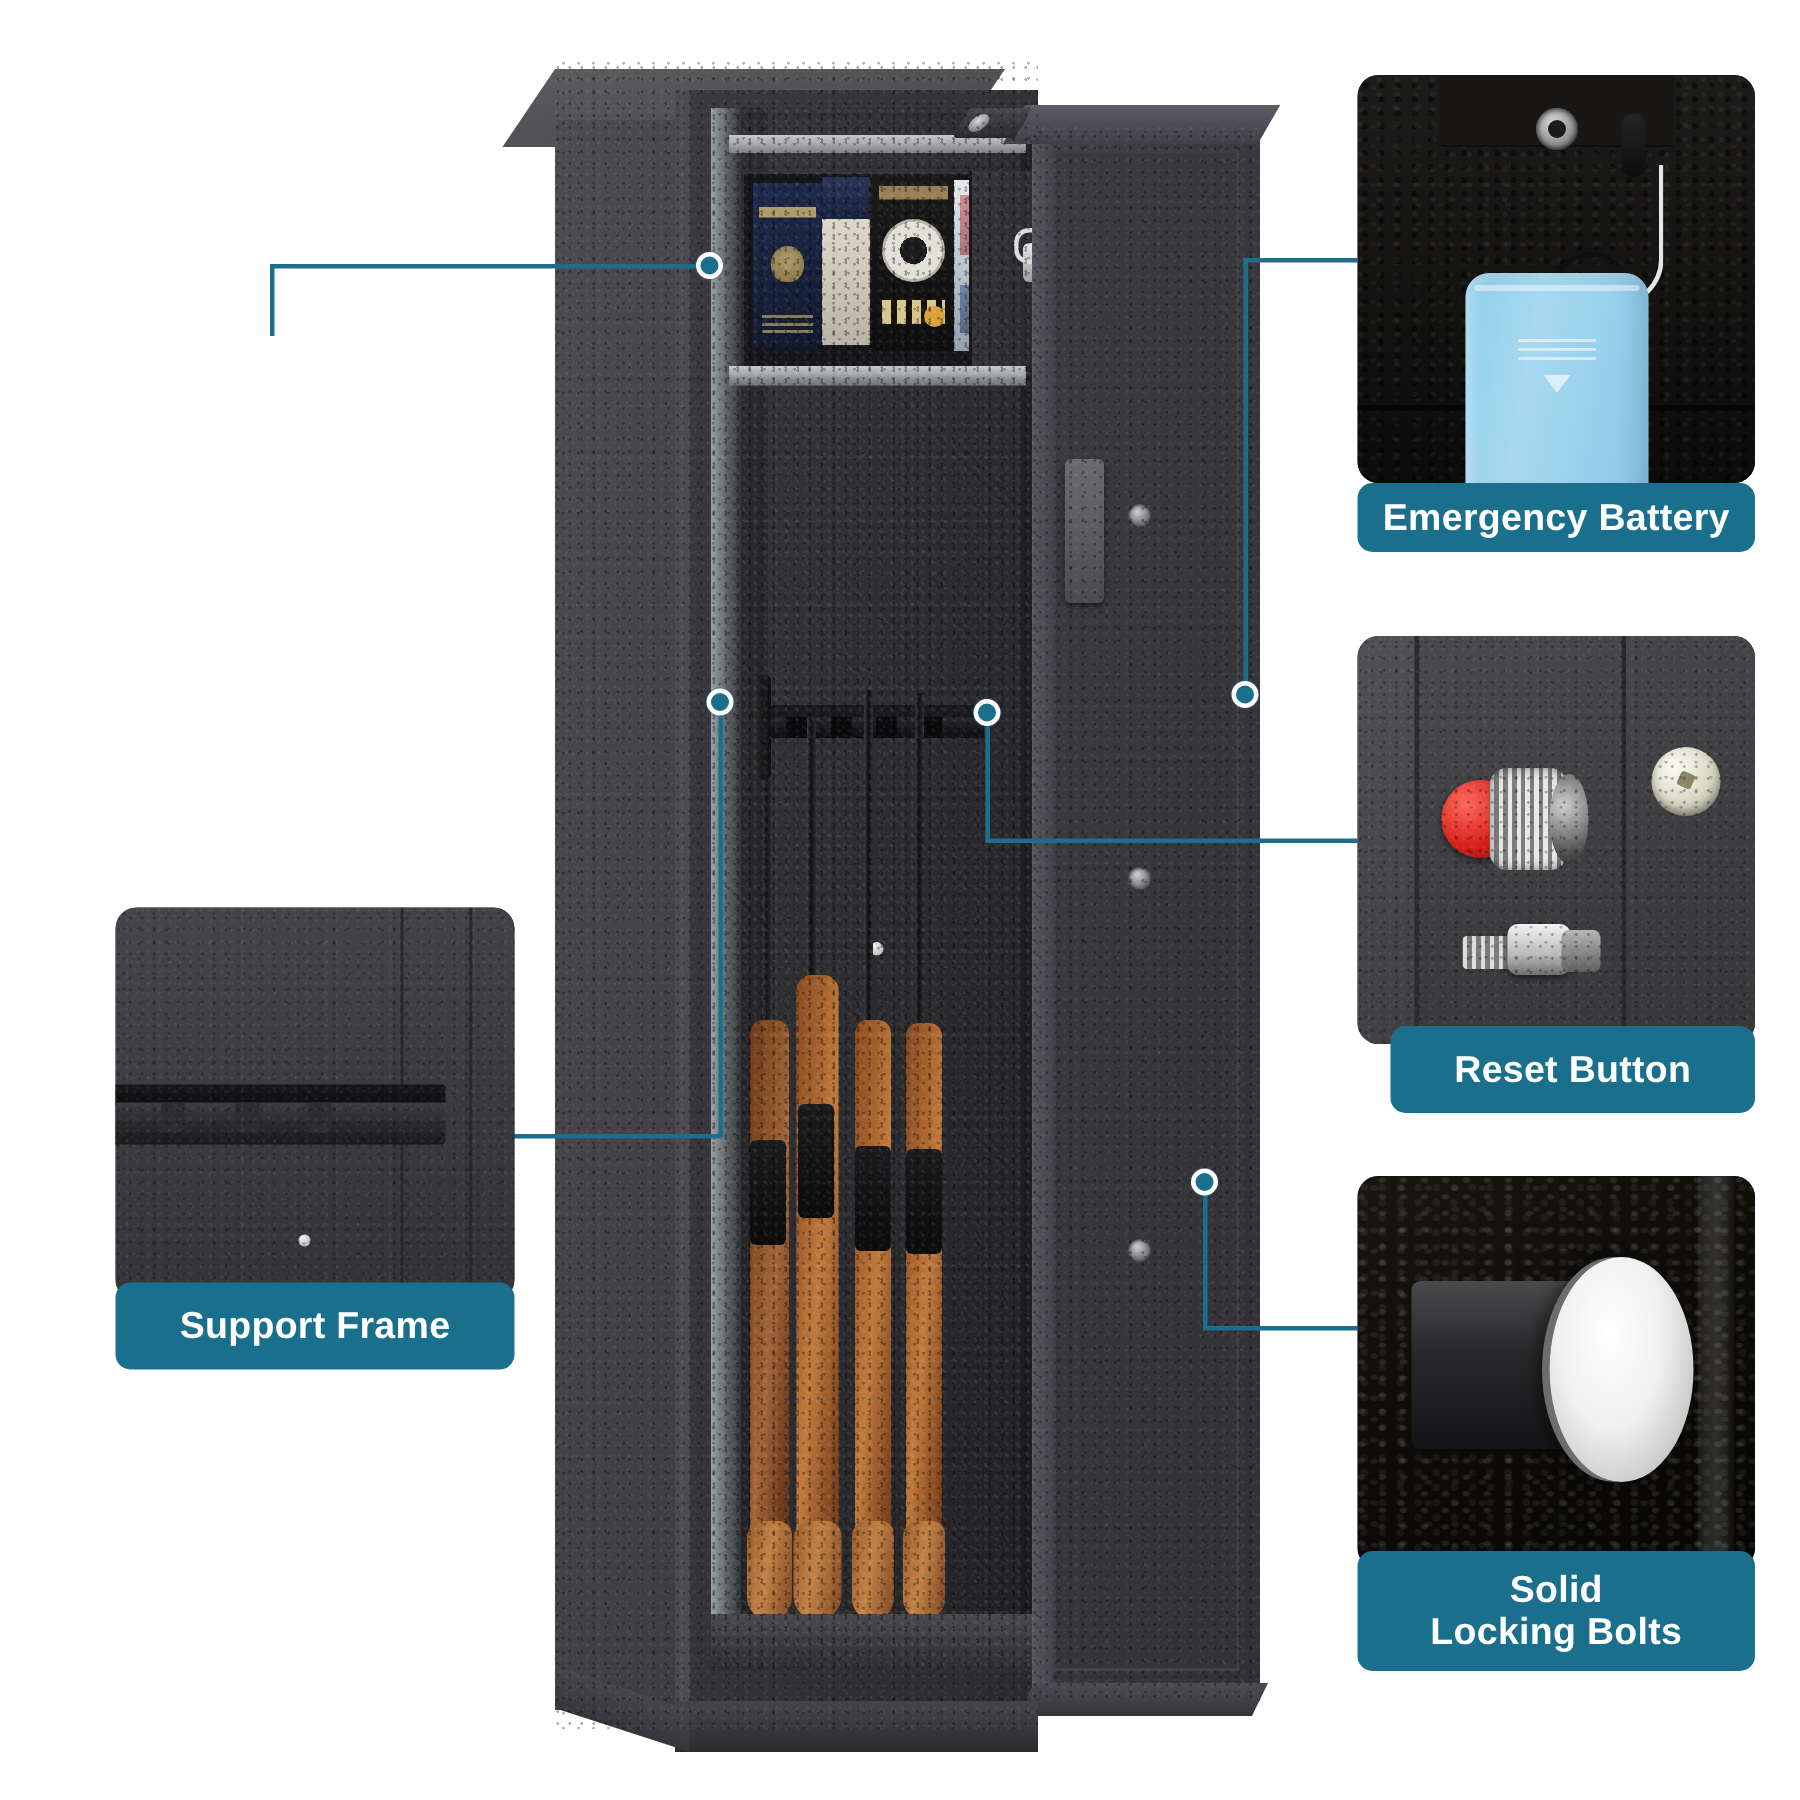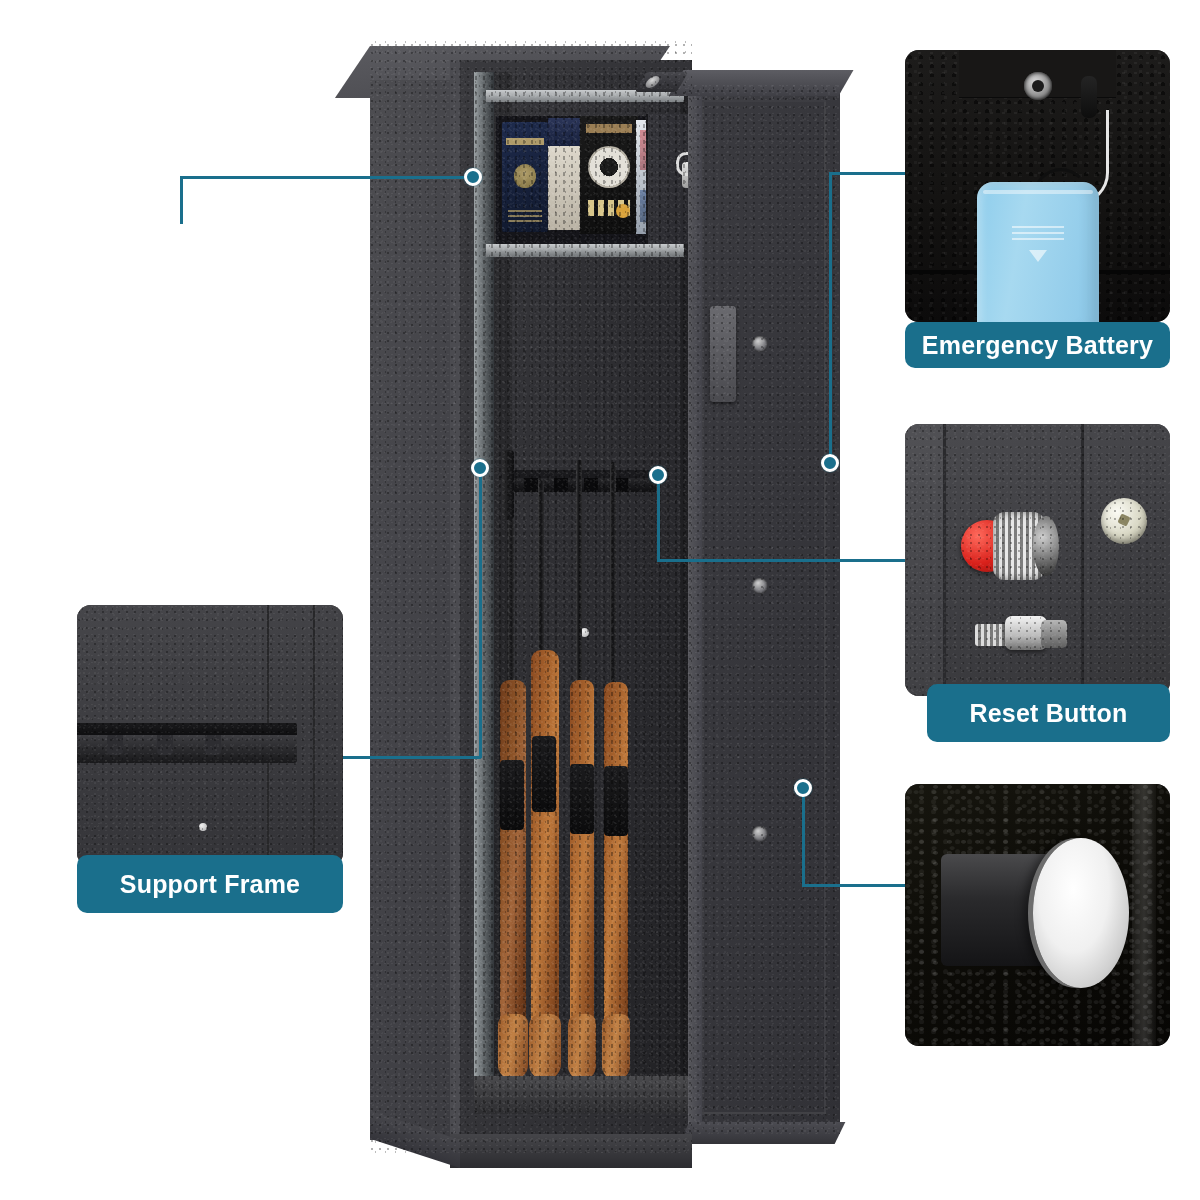--- a/index.html
+++ b/index.html
@@ -587,15 +587,17 @@
   </div>
 
   <div class="callout" id="card-bolts">
     <div class="photo">
       <div class="blt-bg"></div>
       <div class="blt-tex"></div>
       <div class="blt-rightedge"></div>
       <div class="blt-body"></div>
       <div class="blt-cap"></div>
     </div>
+    <div class="label">Solid
+Locking Bolts</div>
   </div>
 
 </div>
 
 </body></html>

